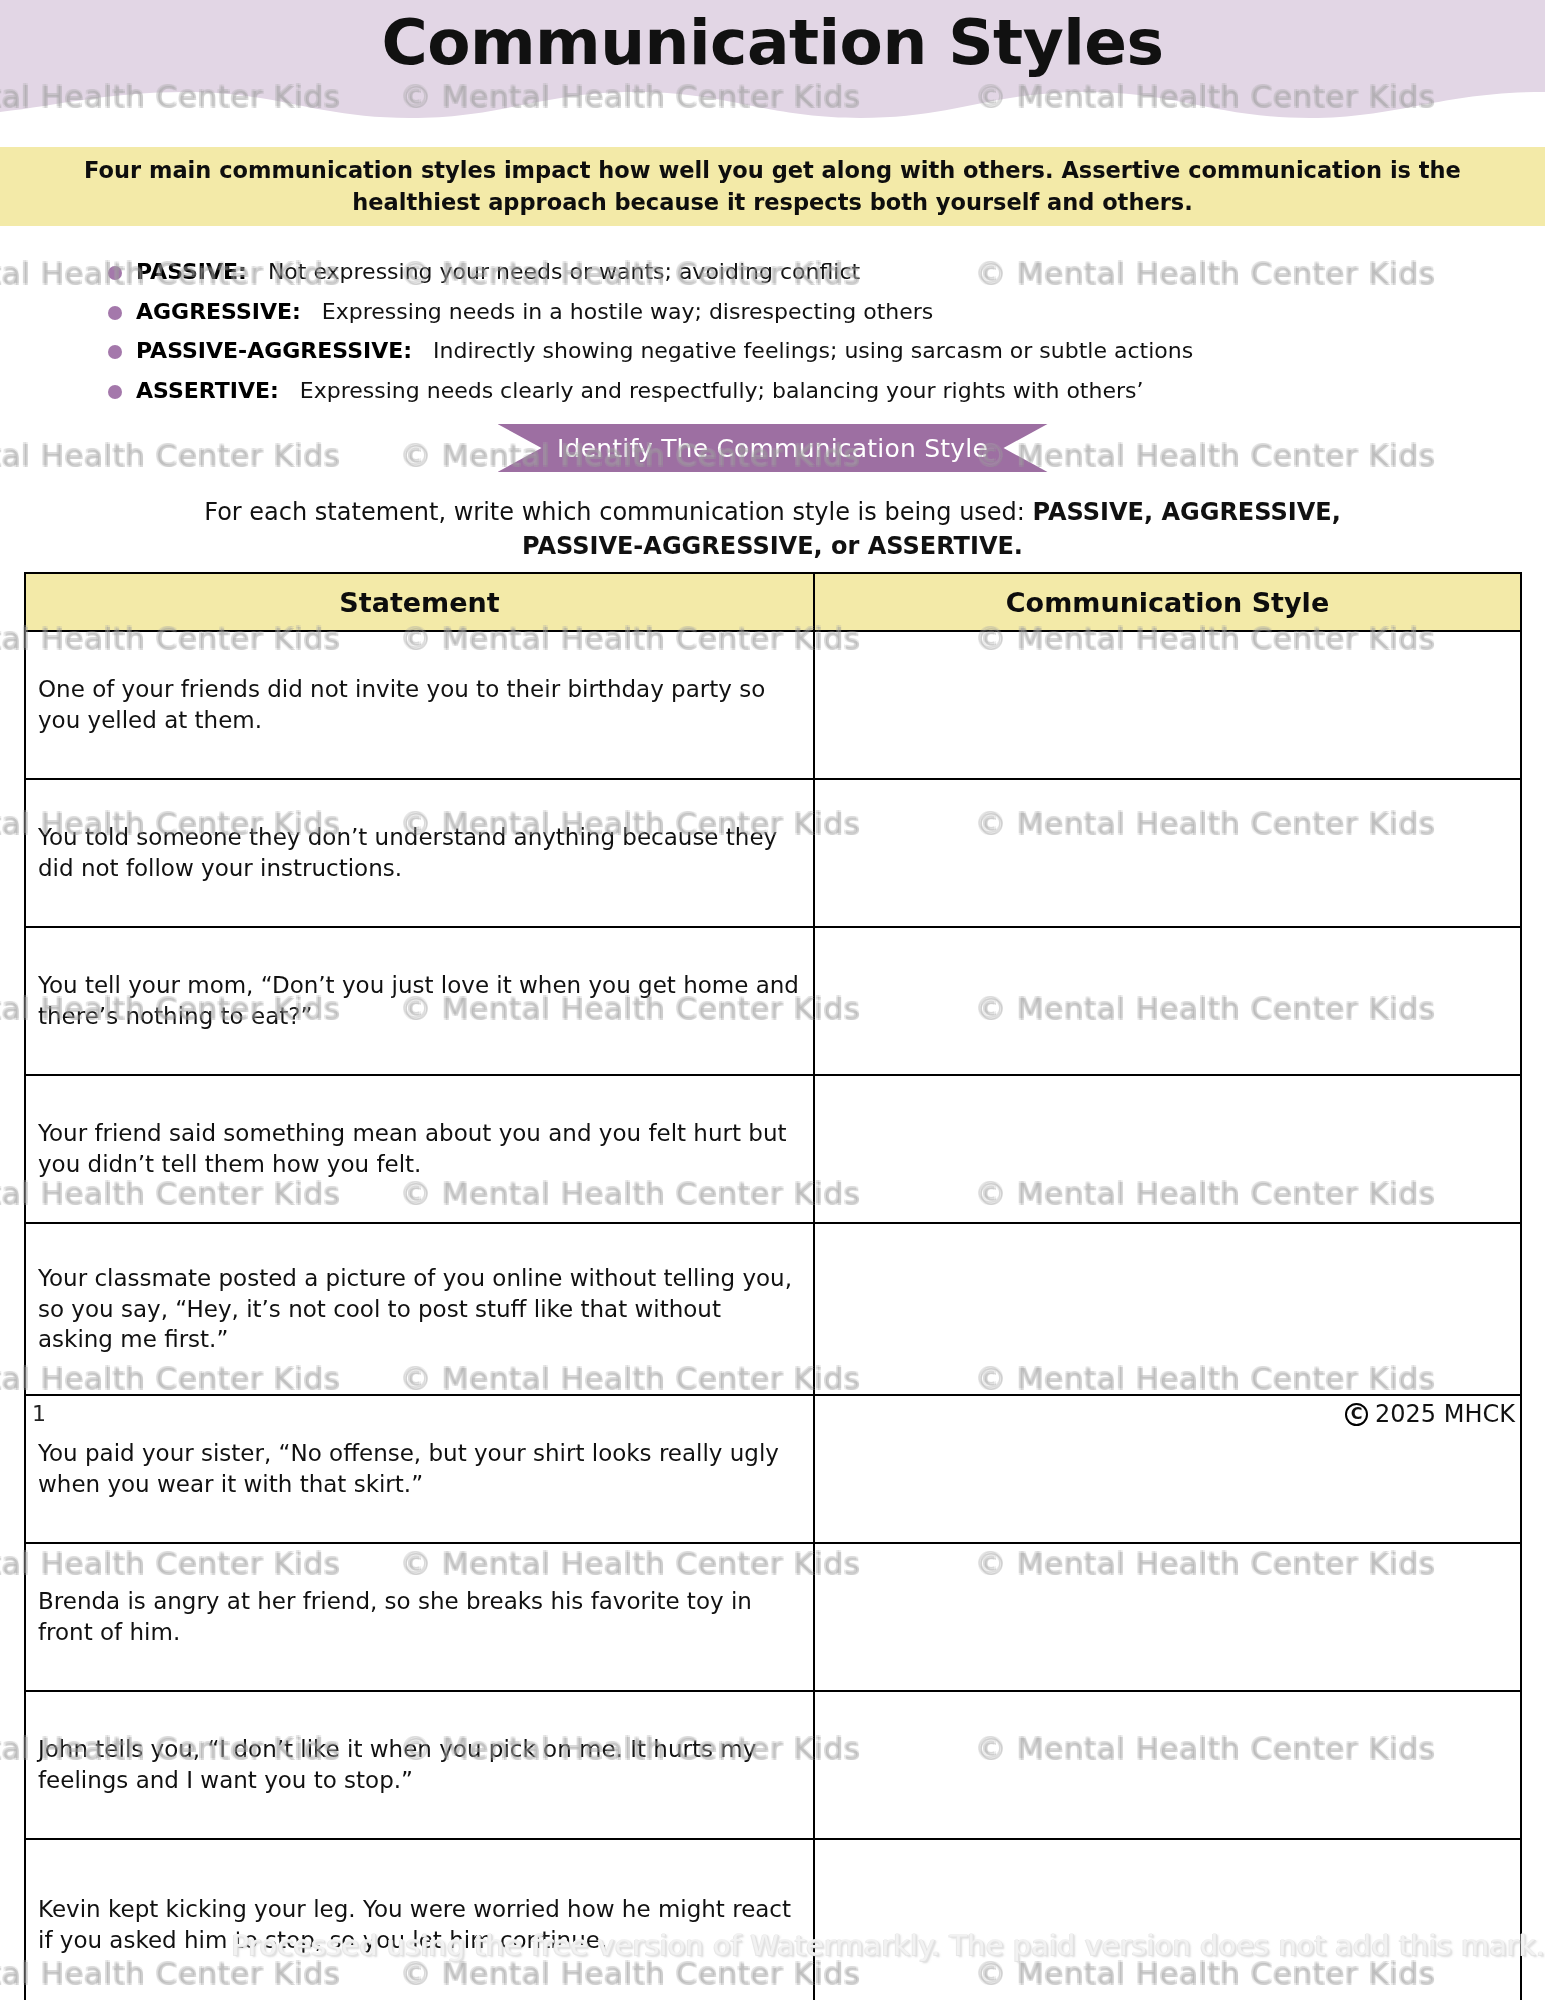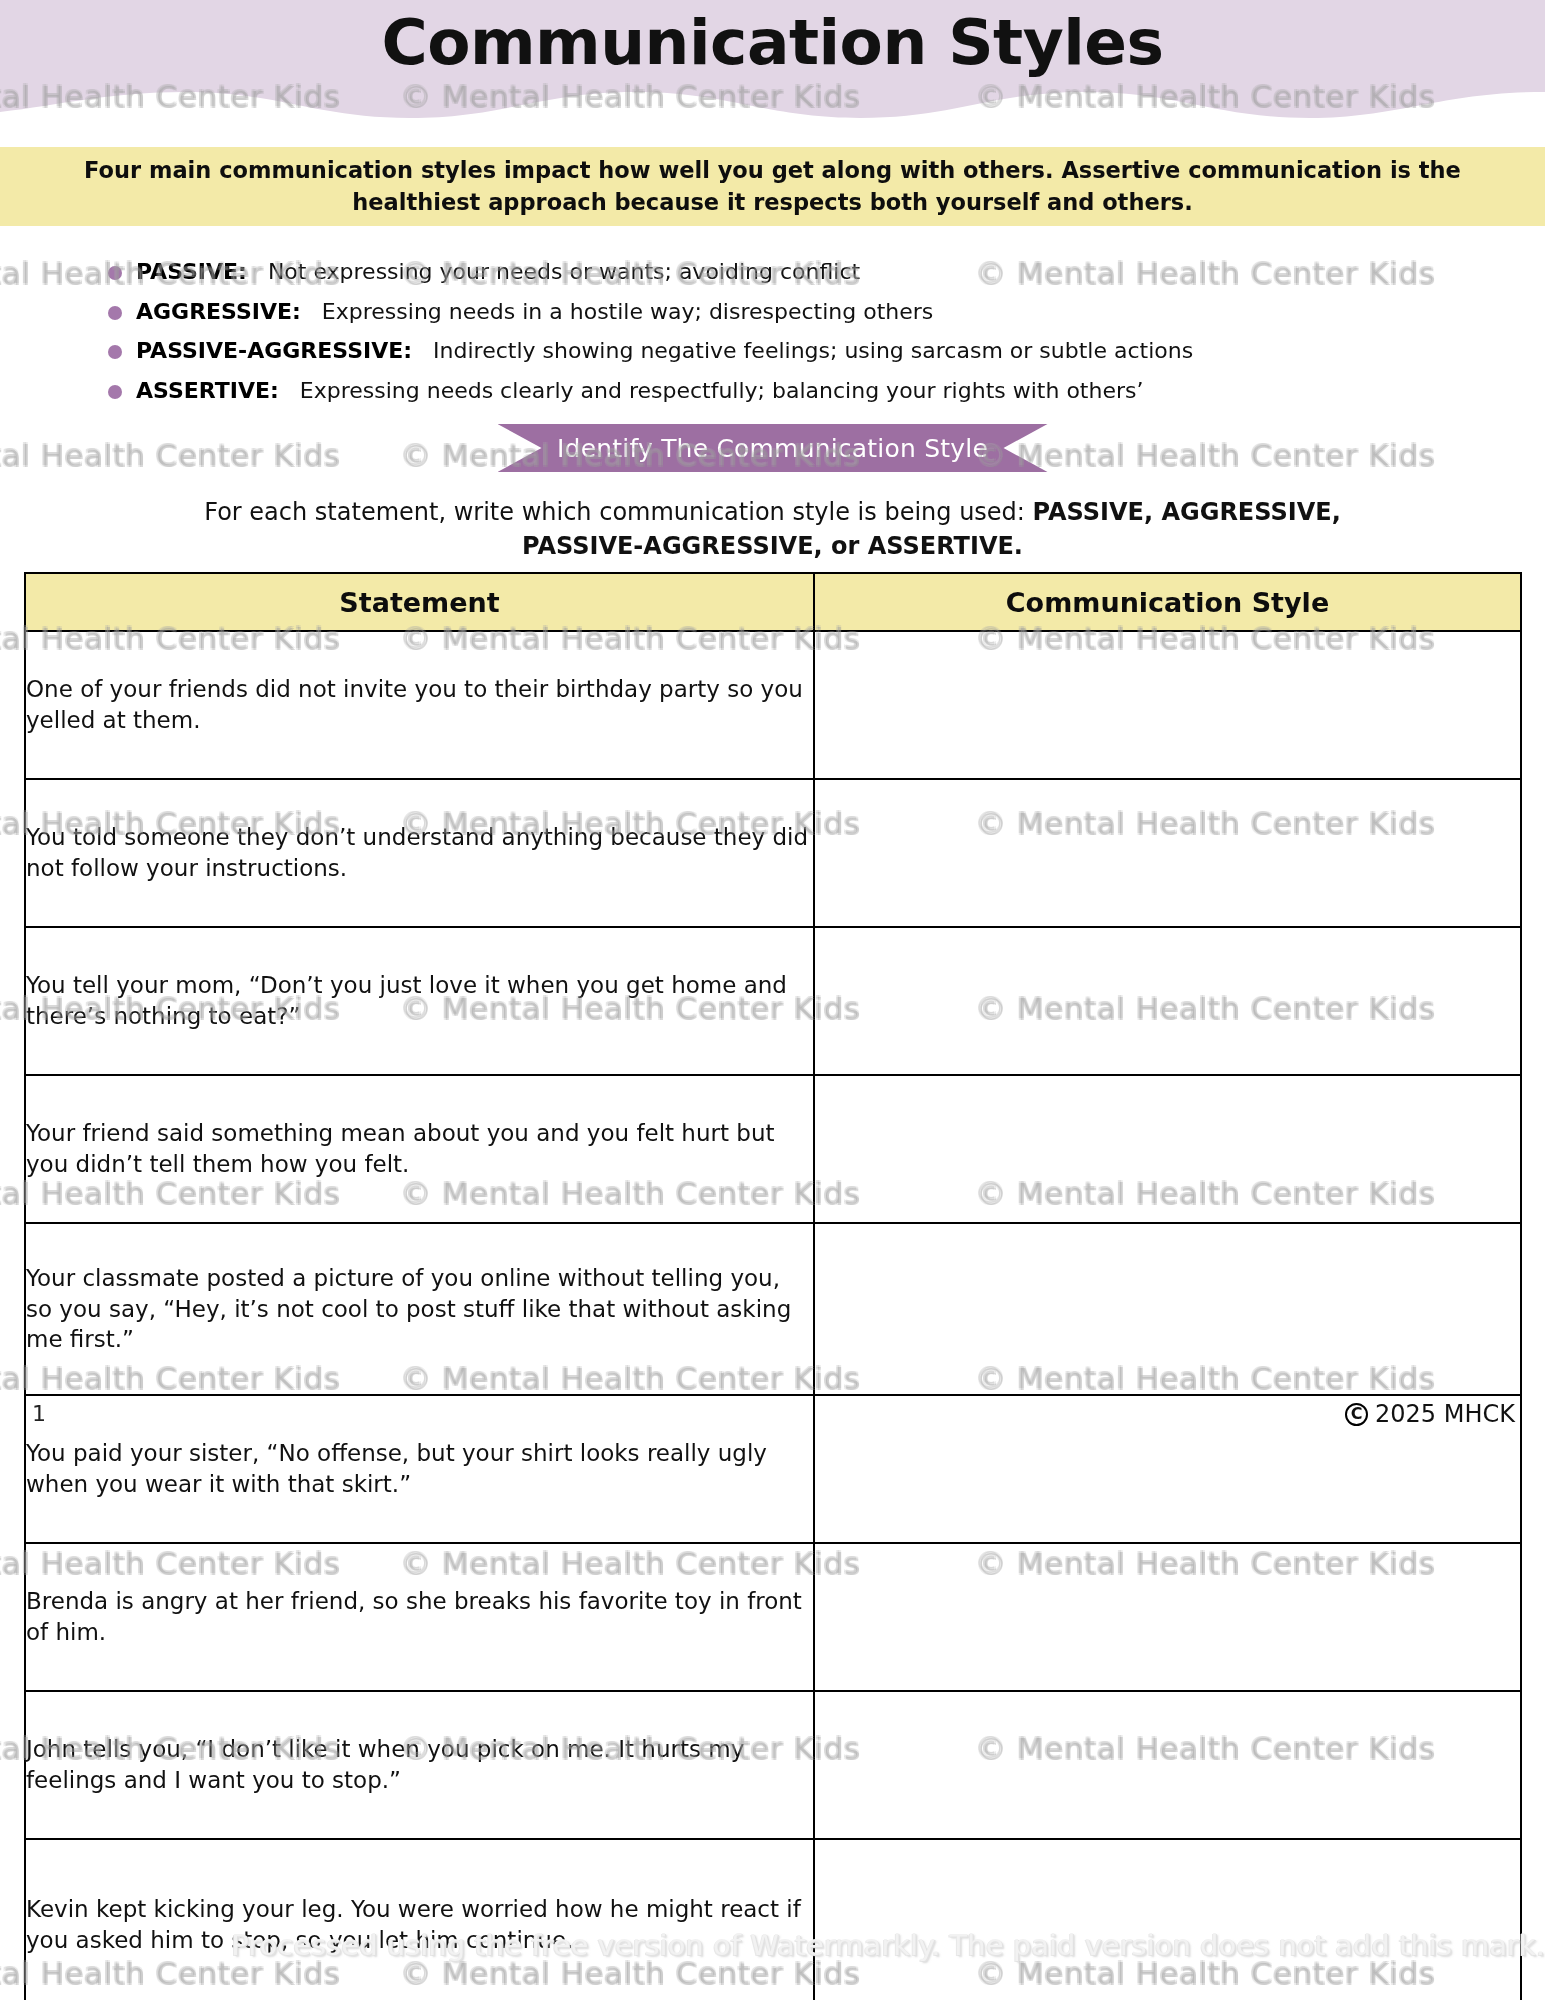--- a/index.html
+++ b/index.html
@@ -162,21 +162,21 @@
     left: 24px;
     width: 1496px;
     border-collapse: collapse;
     table-layout: fixed;
     z-index: 2;
   }
   .worksheet-table th,
   .worksheet-table td {
     border: 2.5px solid #000000;
     vertical-align: middle;
-    padding: 0;
+    padding: 12px;
   }
   .worksheet-table th {
     background: #f3eaa8;
     height: 58px;
     text-align: center;
     font-size: 27px;
     font-weight: 700;
     color: #0d0d0d;
   }
   .col-statement { width: 789px; }

